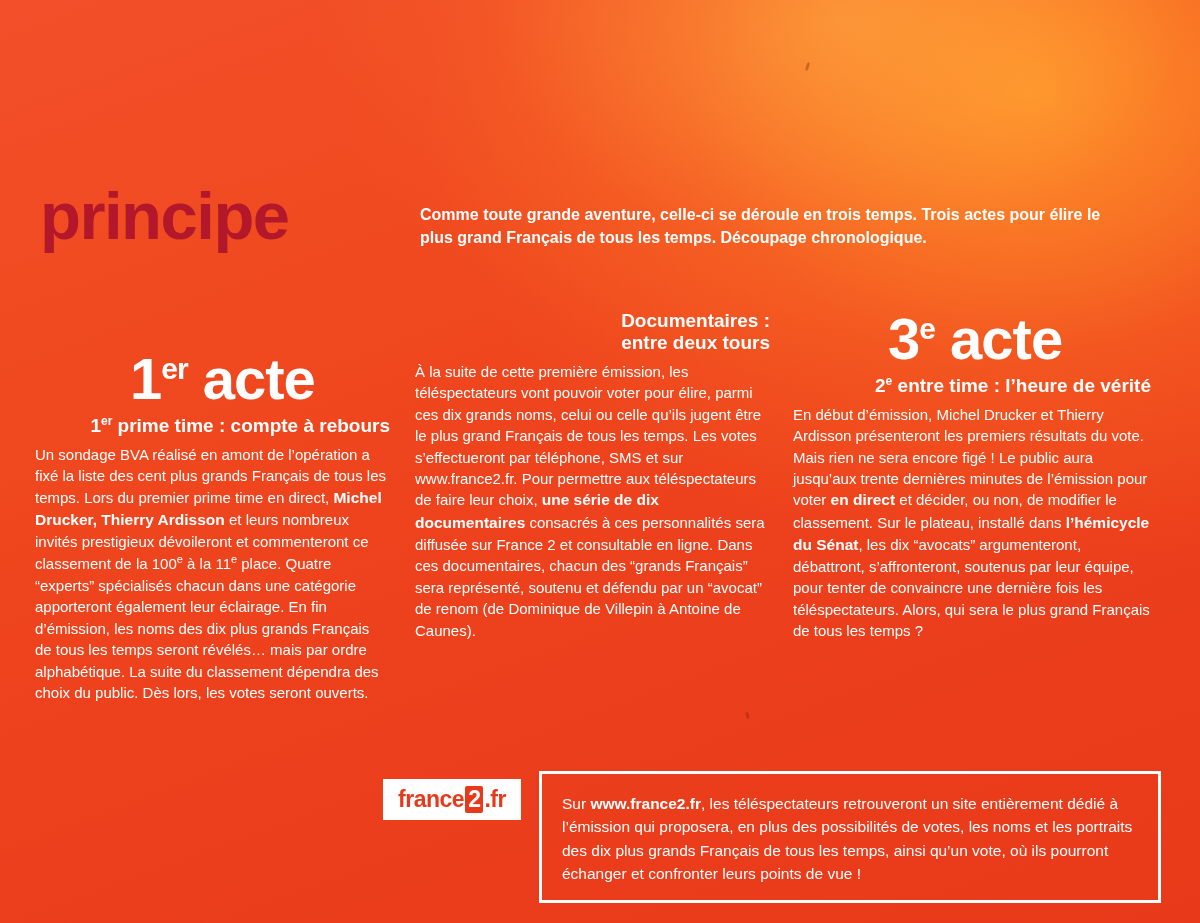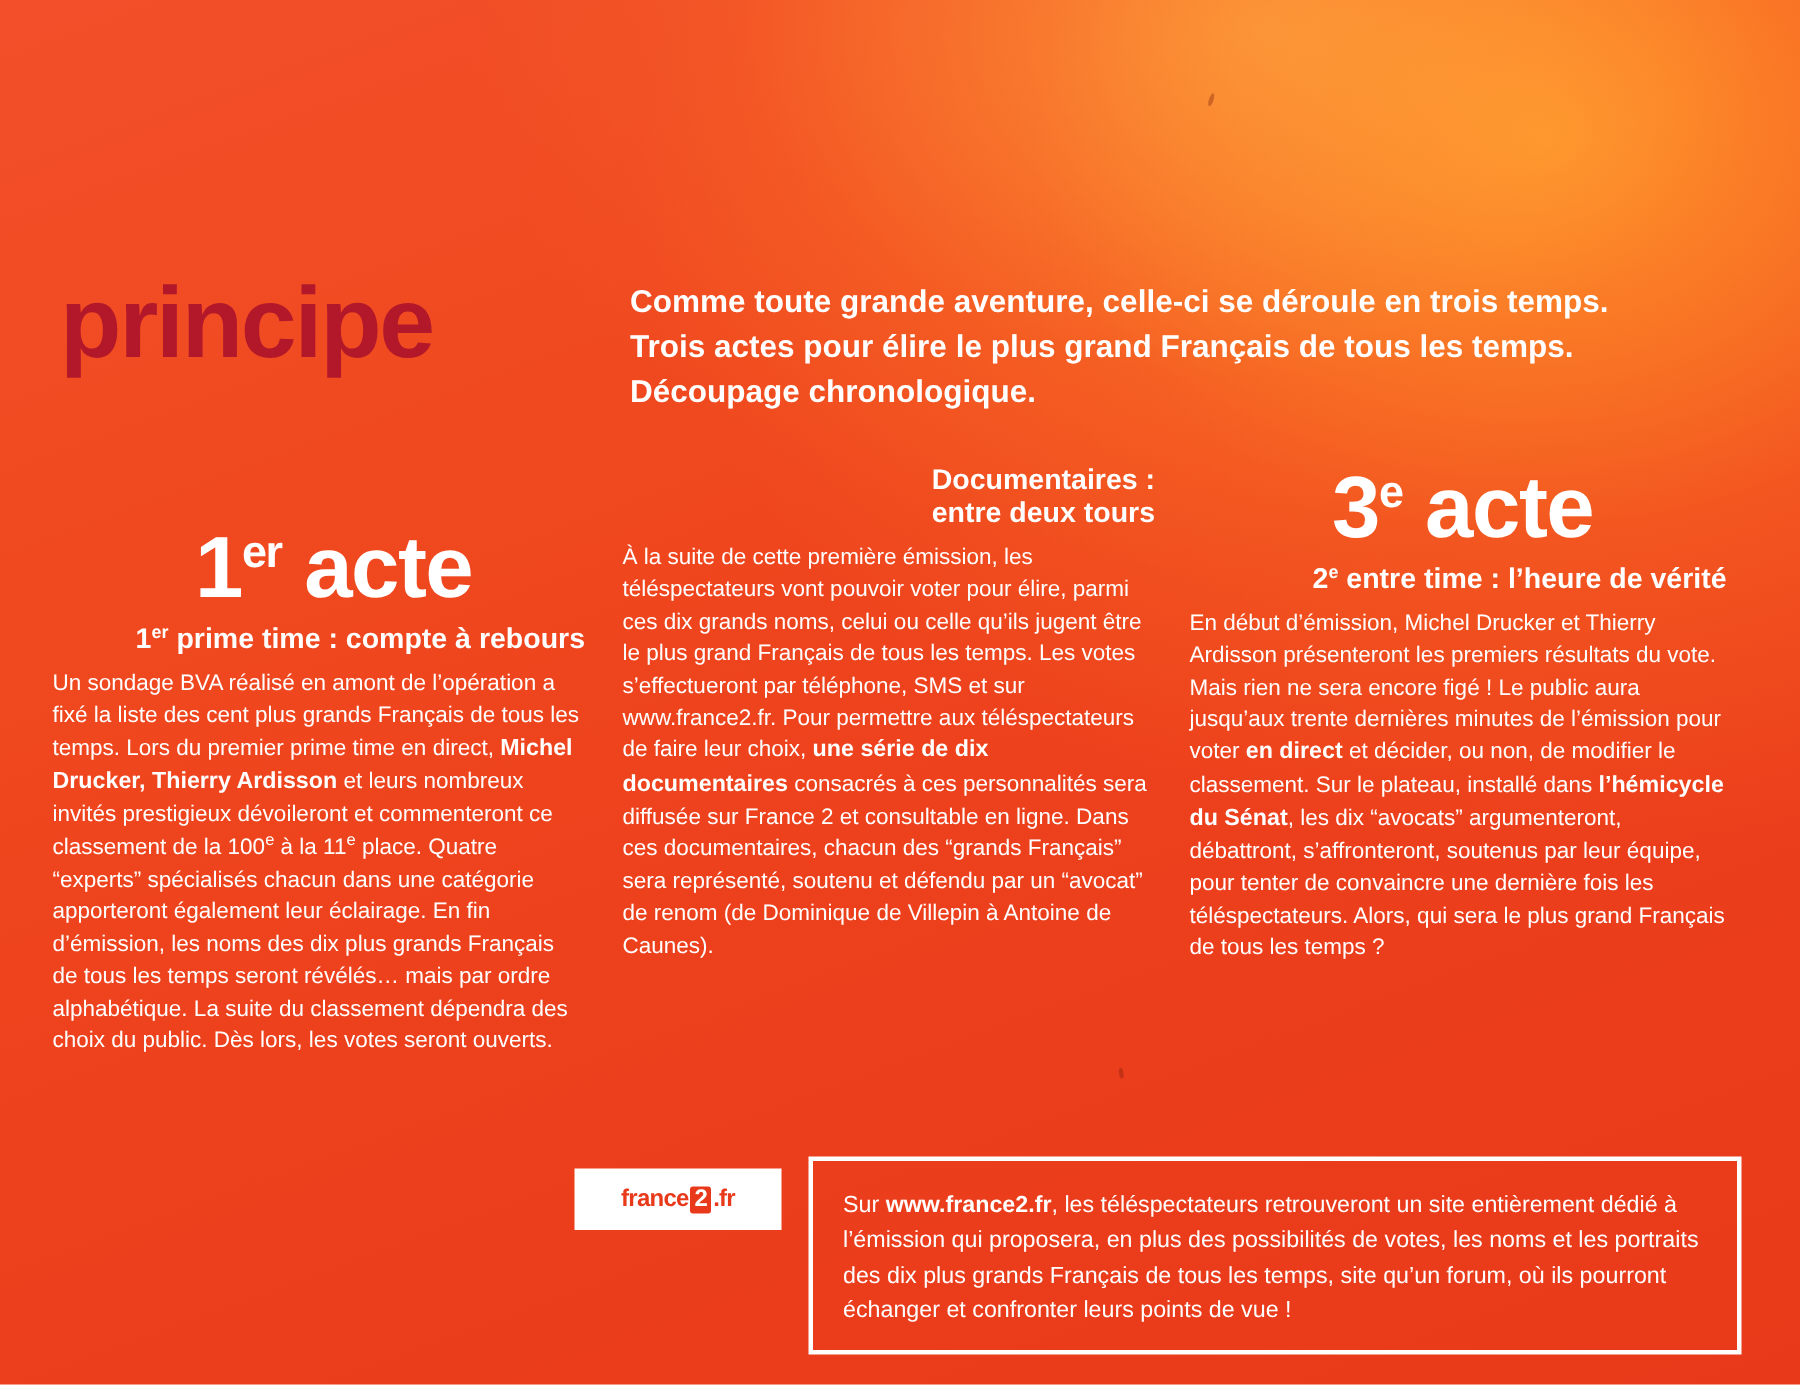--- a/index.html
+++ b/index.html
@@ -45,23 +45,23 @@
     font-weight: bold;
     color: #b3182a;
     letter-spacing: -1.5px;
     line-height: 1;
   }
 
   
   .intro {
     position: absolute;
     left: 420px;
-    top: 187px;
+    top: 204px;
     width: 700px;
-    font-size: 21px;
+    font-size: 16px;
     font-weight: bold;
     line-height: 1.42;
     color: #ffffff;
   }
 
   
   .col {
     position: absolute;
     top: 310px;
   }
@@ -112,21 +112,21 @@
     left: 383px;
     top: 779px;
     width: 138px;
     height: 41px;
     background: #ffffff;
     display: flex;
     align-items: center;
     justify-content: center;
   }
   .logo-text {
-    font-size: 16px;
+    font-size: 23px;
     font-weight: bold;
     color: #e8391a;
     letter-spacing: -0.5px;
     white-space: nowrap;
   }
   .logo-text .two {
     display: inline-block;
     background: #e8391a;
     color: #ffffff;
     padding: 0 3px;
@@ -196,17 +196,17 @@
       <span>En début d’émission, Michel Drucker et Thierry Ardisson présenteront les premiers résultats du vote. Mais rien ne sera encore figé ! Le public aura jusqu’aux trente dernières minutes de l’émission pour voter </span><span class="b">en direct</span><span> et décider, ou non, de modifier le classement. Sur le plateau, installé dans </span><span class="b">l’hémicycle du Sénat</span><span>, les dix “avocats” argumenteront, débattront, s’affronteront, soutenus par leur équipe, pour tenter de convaincre une dernière fois les téléspectateurs. Alors, qui sera le plus grand Français de tous les temps ?</span>
     </div>
   </div>
 
   <div class="logo">
     <span class="logo-text"><span>france</span><span class="two">2</span><span>.fr</span></span>
   </div>
 
   <div class="footer-box">
     <div class="footer-text">
-      <span>Sur </span><span class="b">www.france2.fr</span><span>, les téléspectateurs retrouveront un site entièrement dédié à l’émission qui proposera, en plus des possibilités de votes, les noms et les portraits des dix plus grands Français de tous les temps, site qu’un forum, où ils pourront échanger et confronter leurs points de vue !</span>
+      <span>Sur </span><span class="b">www.france2.fr</span><span>, les téléspectateurs retrouveront un site entièrement dédié à l’émission qui proposera, en plus des possibilités de votes, les noms et les portraits des dix plus grands Français de tous les temps, ainsi qu’un vote, où ils pourront échanger et confronter leurs points de vue !</span>
     </div>
   </div>
 
 </div>
 
 </body></html>

